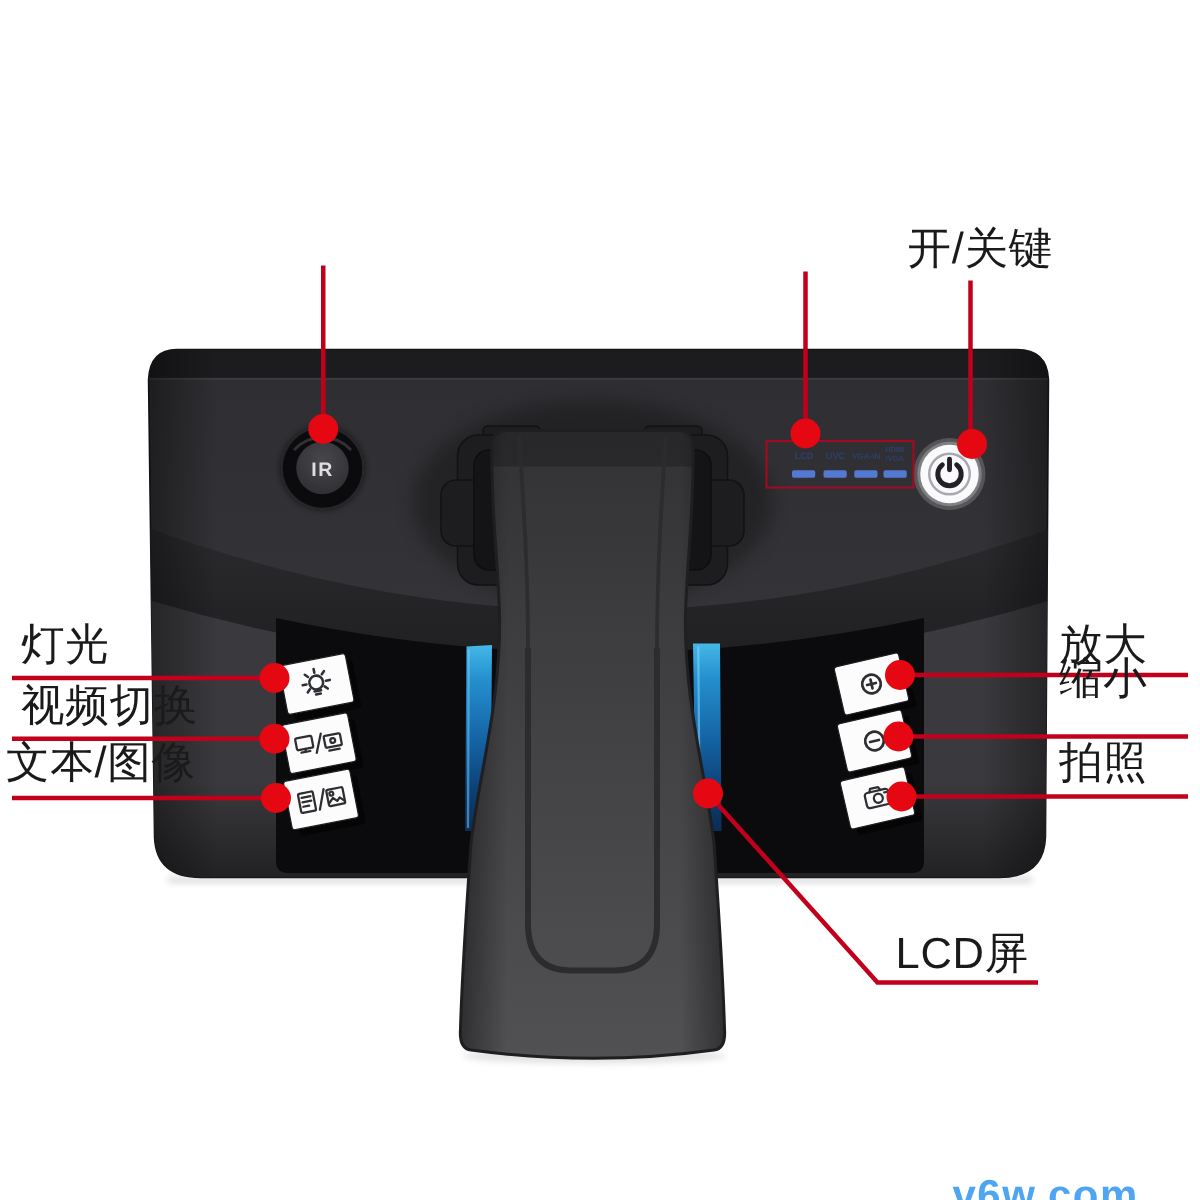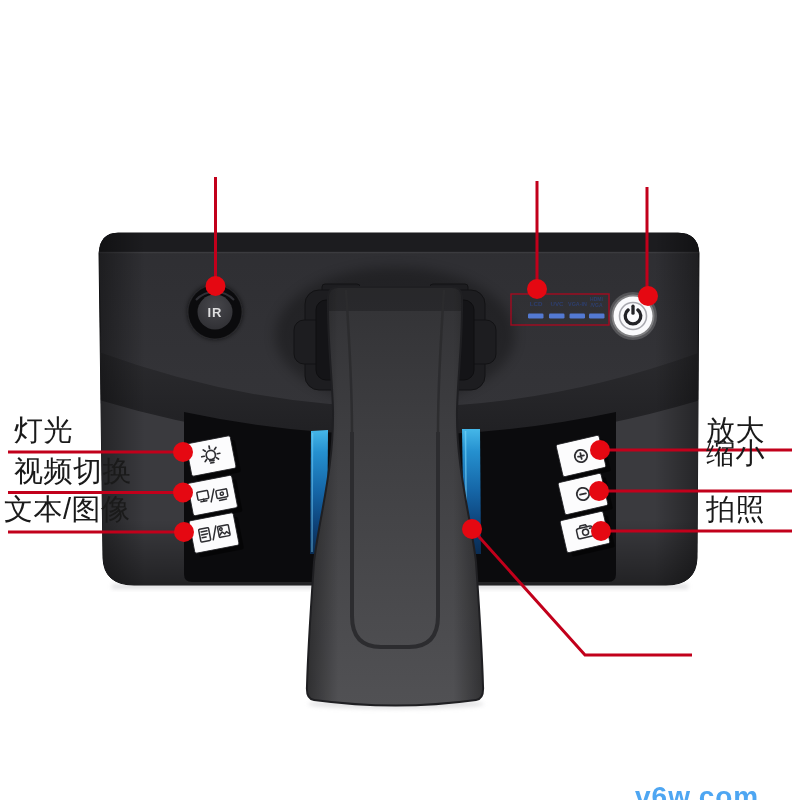--- a/index.html
+++ b/index.html
@@ -244,21 +244,23 @@
       <circle cx="183" cy="452" r="10"></circle>
       <circle cx="183" cy="492.5" r="10"></circle>
       <circle cx="184" cy="532" r="10"></circle>
       <circle cx="600" cy="450" r="10"></circle>
       <circle cx="599" cy="491" r="10"></circle>
       <circle cx="601" cy="531" r="10"></circle>
       <circle cx="472" cy="529" r="10"></circle>
     </g>
   </svg>
 
+  <div class="lbl" style="left:605px;top:150px">开/关键</div>
   <div class="lbl" style="left:14px;top:414px">灯光</div>
   <div class="lbl" style="left:14px;top:455px">视频切换</div>
   <div class="lbl" style="left:4px;top:493px">文本/图像</div>
   <div class="lbl" style="left:706px;top:414px">放大</div>
   <div class="lbl" style="left:706px;top:437px">缩小</div>
   <div class="lbl" style="left:706px;top:493px">拍照</div>
+  <div class="lbl" style="left:597px;top:620px">LCD屏</div>
 
   <div class="wm">v6w.com</div>
 </div>
 
 </body></html>

